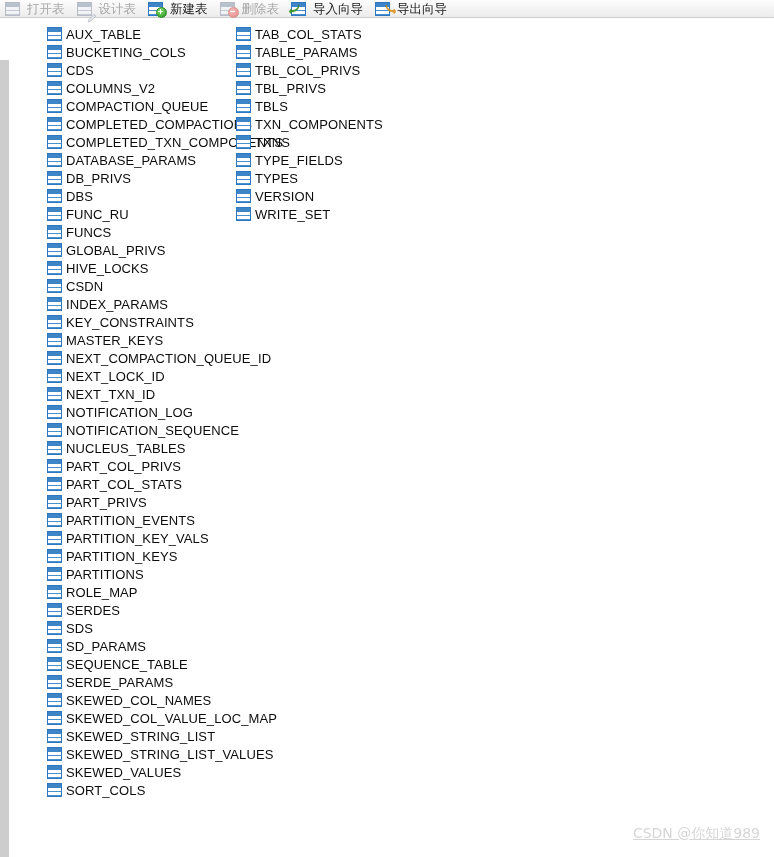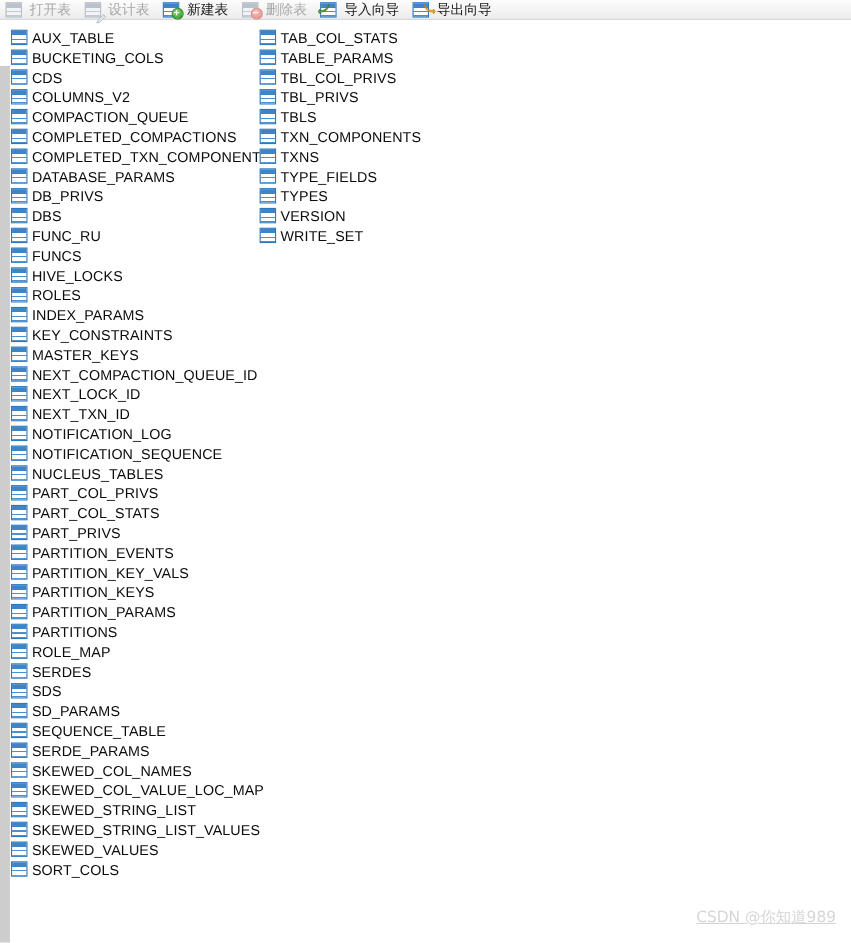--- a/index.html
+++ b/index.html
@@ -121,21 +121,21 @@
     left: 0; top: 35px;
     width: 9px;
     height: 797px;
     background: #cdcdcd;
   }
 
   .col {
     position: absolute;
     top: 0;
   }
-  #col-1 { left: 10px; }
+  #col-1 { left: 10px; padding-left: 37px; }
   #col-2 { left: 236px; }
 
   .row {
     display: flex;
     align-items: center;
     height: 18px;
     gap: 4px;
     padding-left: 0px;
     cursor: default;
     user-select: none;
@@ -263,25 +263,29 @@
       <div class="row">
         <span class="tbl-icon"></span>
         <span class="row-label">FUNC_RU</span>
       </div>
       <div class="row">
         <span class="tbl-icon"></span>
         <span class="row-label">FUNCS</span>
       </div>
       <div class="row">
         <span class="tbl-icon"></span>
+        <span class="row-label">GLOBAL_PRIVS</span>
+      </div>
+      <div class="row">
+        <span class="tbl-icon"></span>
         <span class="row-label">HIVE_LOCKS</span>
       </div>
       <div class="row">
         <span class="tbl-icon"></span>
-        <span class="row-label">ROLES</span>
+        <span class="row-label">CSDN</span>
       </div>
       <div class="row">
         <span class="tbl-icon"></span>
         <span class="row-label">INDEX_PARAMS</span>
       </div>
       <div class="row">
         <span class="tbl-icon"></span>
         <span class="row-label">KEY_CONSTRAINTS</span>
       </div>
       <div class="row">
@@ -331,24 +335,20 @@
       <div class="row">
         <span class="tbl-icon"></span>
         <span class="row-label">PARTITION_KEY_VALS</span>
       </div>
       <div class="row">
         <span class="tbl-icon"></span>
         <span class="row-label">PARTITION_KEYS</span>
       </div>
       <div class="row">
         <span class="tbl-icon"></span>
-        <span class="row-label">PARTITION_PARAMS</span>
-      </div>
-      <div class="row">
-        <span class="tbl-icon"></span>
         <span class="row-label">PARTITIONS</span>
       </div>
       <div class="row">
         <span class="tbl-icon"></span>
         <span class="row-label">ROLE_MAP</span>
       </div>
       <div class="row">
         <span class="tbl-icon"></span>
         <span class="row-label">SERDES</span>
       </div>

